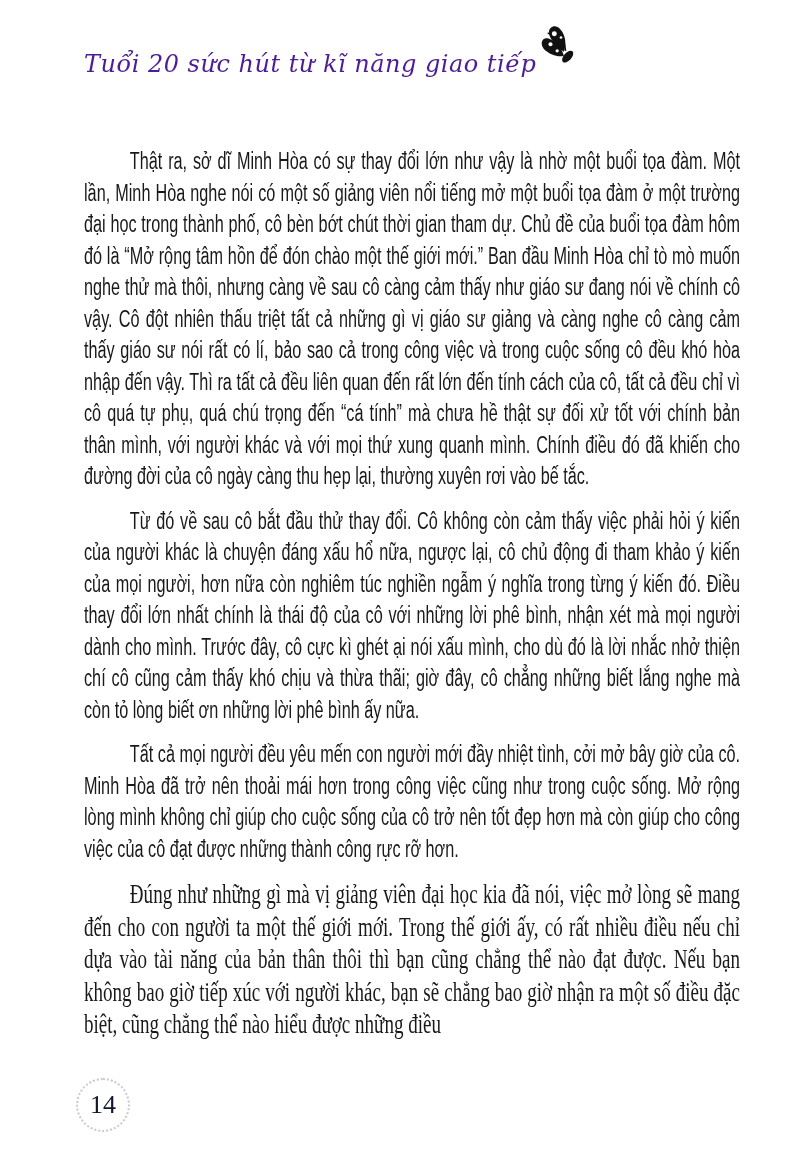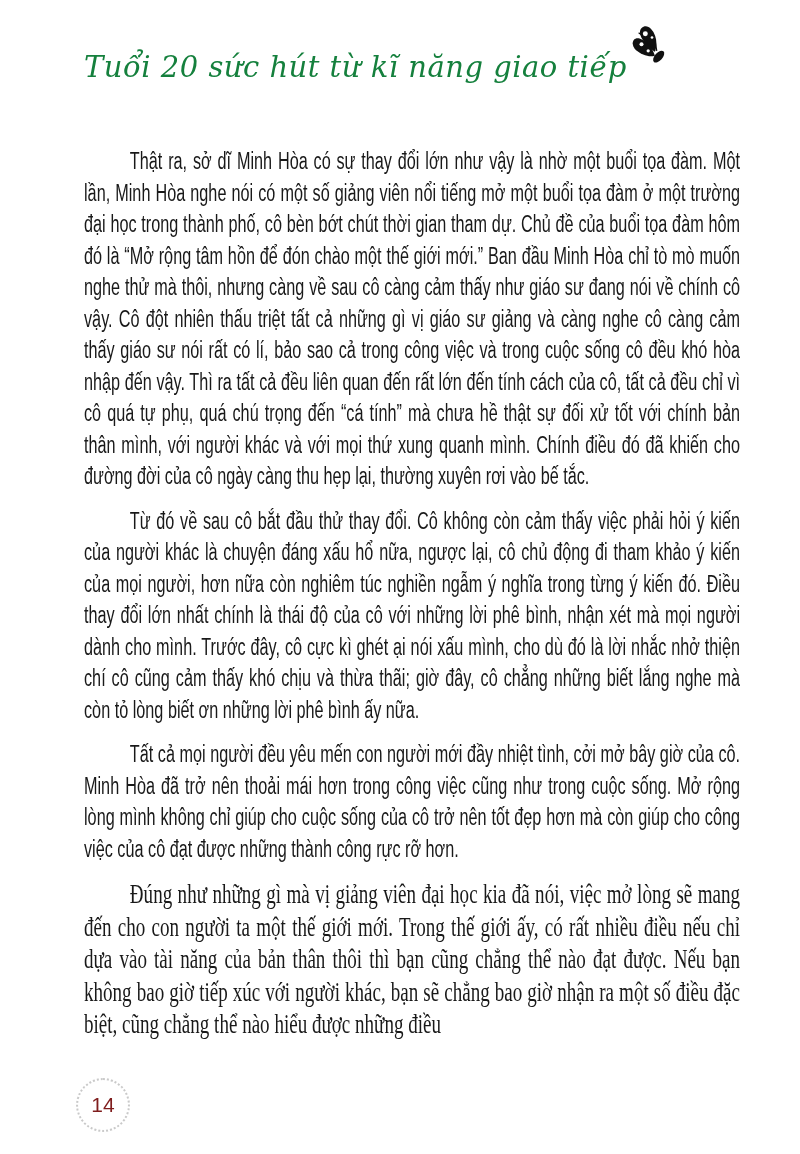--- a/index.html
+++ b/index.html
@@ -15,23 +15,23 @@
     background: #ffffff;
   }
   
   .running-header {
     position: absolute; left: 84px; top: 24px;
     display: flex; align-items: flex-start;
   }
   .header-title {
     font-family: "DejaVu Serif", serif;
     font-style: italic;
-    font-size: 29px;
+    font-size: 24px;
     letter-spacing: 0.5px;
-    color: #15803d;
+    color: #4c1d95;
     margin-top: 26px;
     white-space: nowrap;
   }
   .butterfly-wrap {
     width: 42px; height: 48px;
     margin-left: 4px;
     display: inline-block;
   }
   .butterfly-wrap svg { width: 100%; height: 100%; display: block; }
   
@@ -63,23 +63,23 @@
   
   .page-number-badge {
     position: absolute; left: 76px; top: 1078px;
     width: 54px; height: 54px;
     border: 2px dotted #c9c9c9;
     border-radius: 50%;
     display: flex; align-items: center; justify-content: center;
     background: #ffffff;
   }
   .page-number-badge span {
-    font-family: Liberation Sans, sans-serif;
-    font-size: 21px;
-    color: #7f1d1d;
+    font-family: Liberation Serif, serif;
+    font-size: 26px;
+    color: #0f172a;
   }
 </style>
 </head>
 <body>
 
 <div class="book-page">
 
   <div class="running-header">
     <span class="header-title">Tuổi 20 sức hút từ kĩ năng giao tiếp</span>
     <span class="butterfly-wrap">

